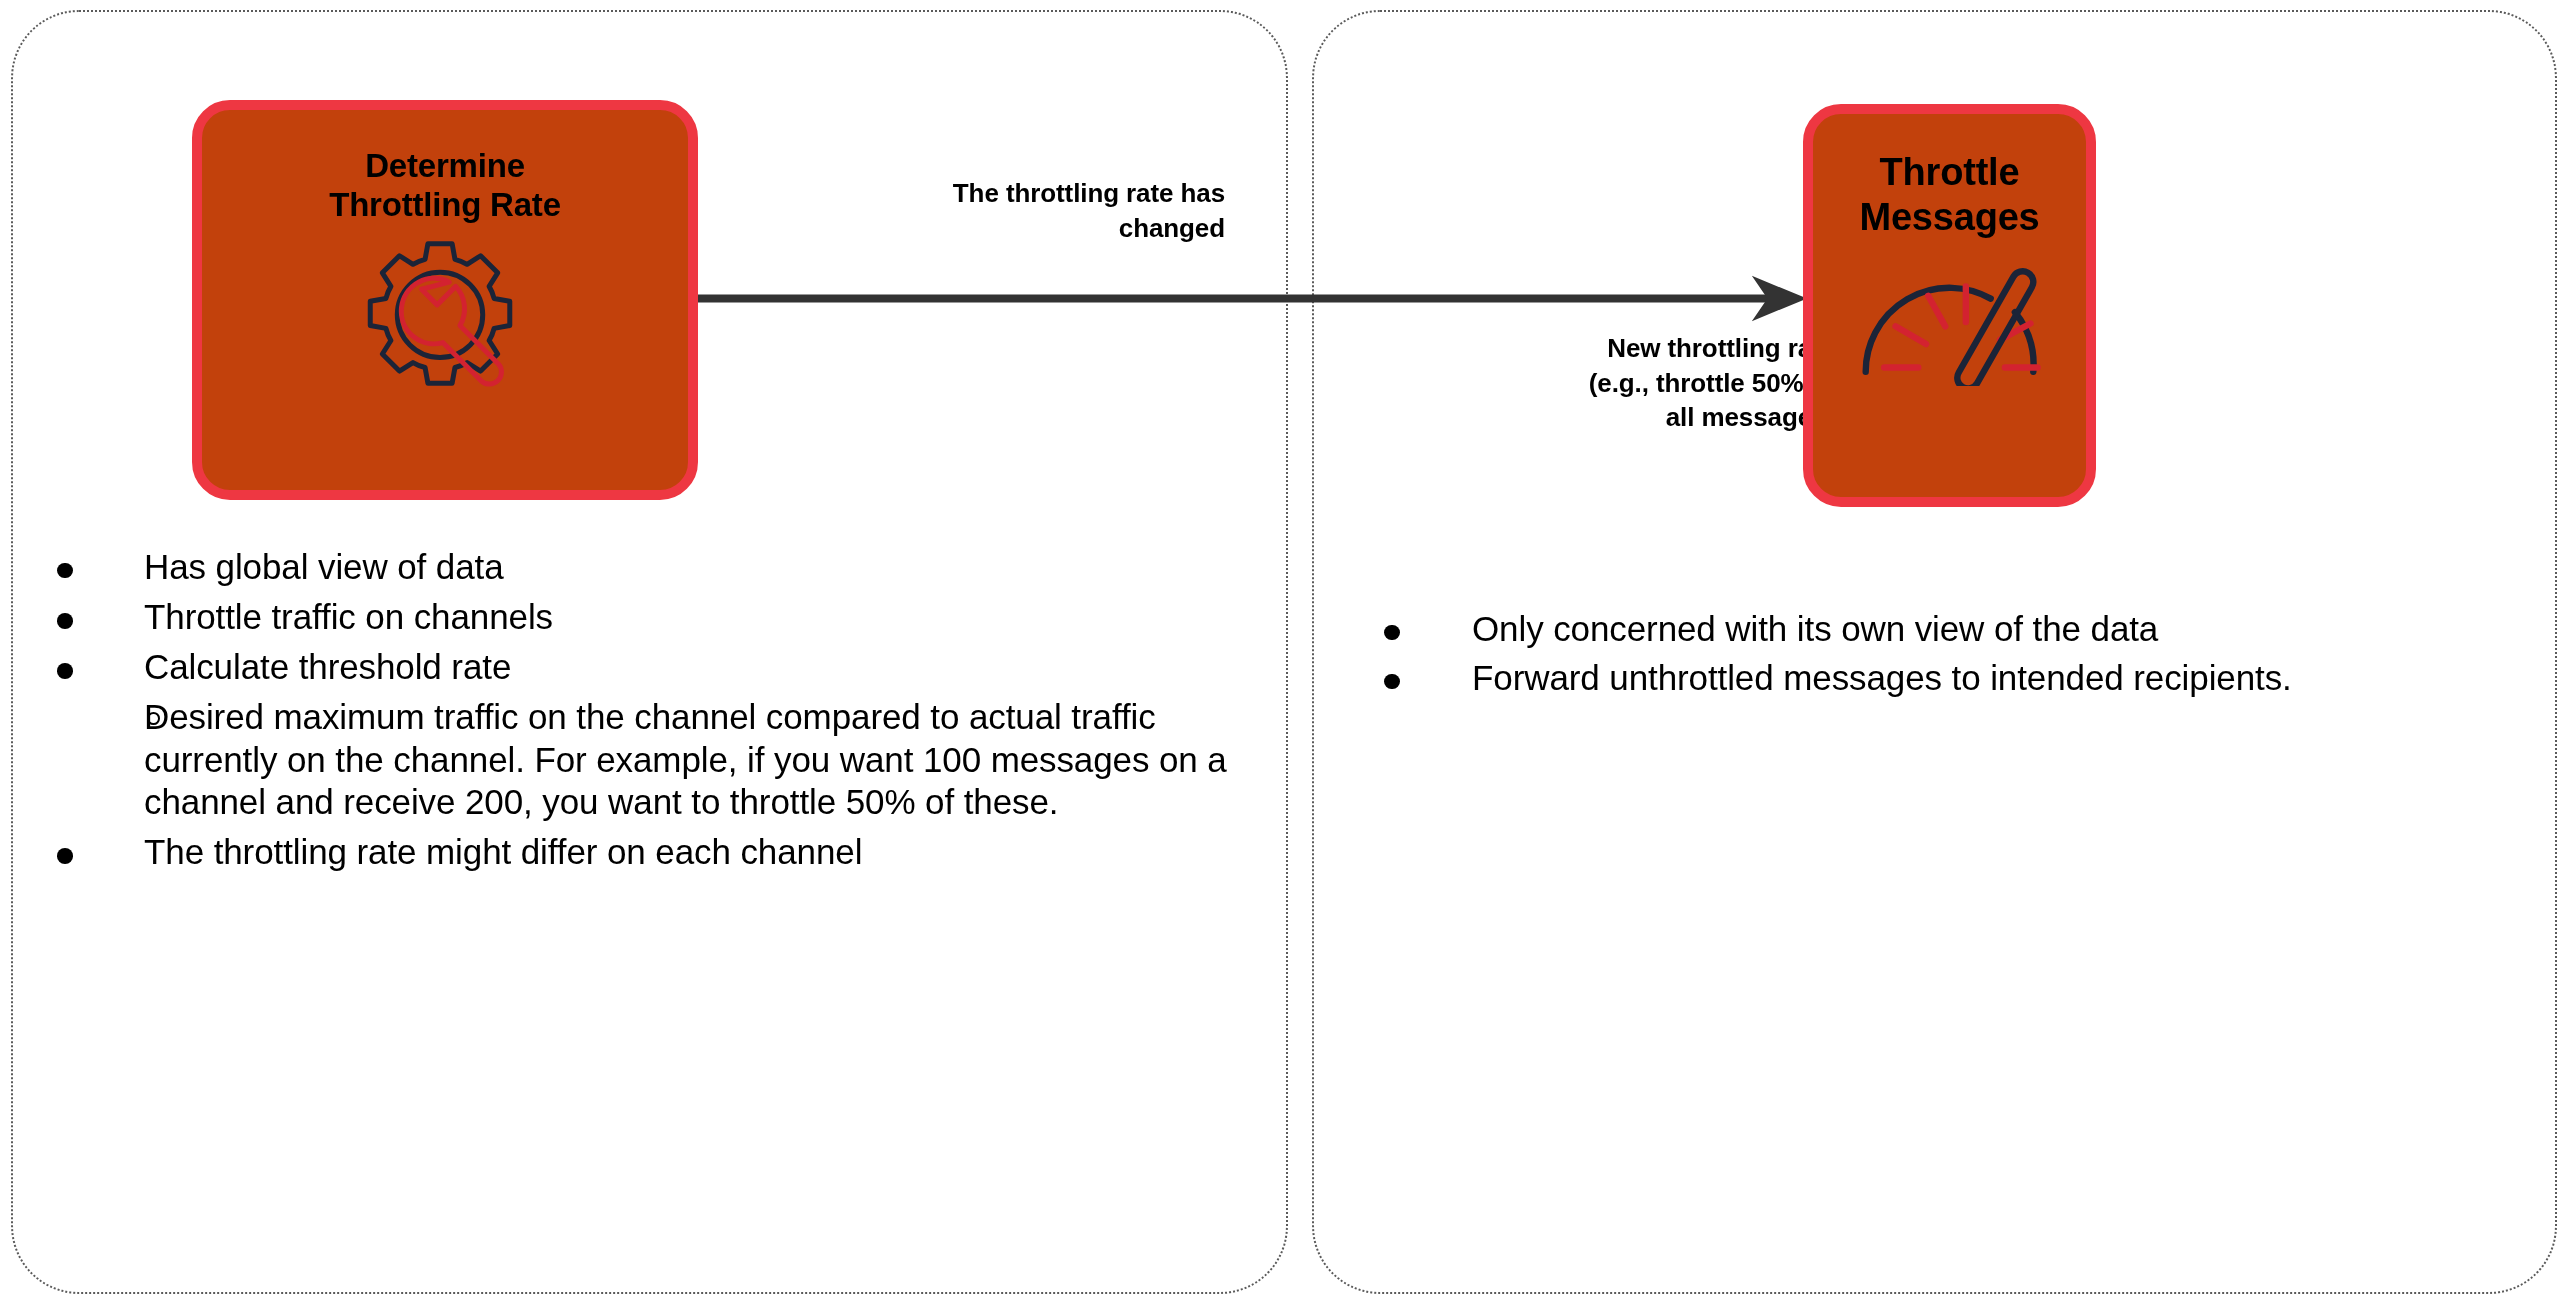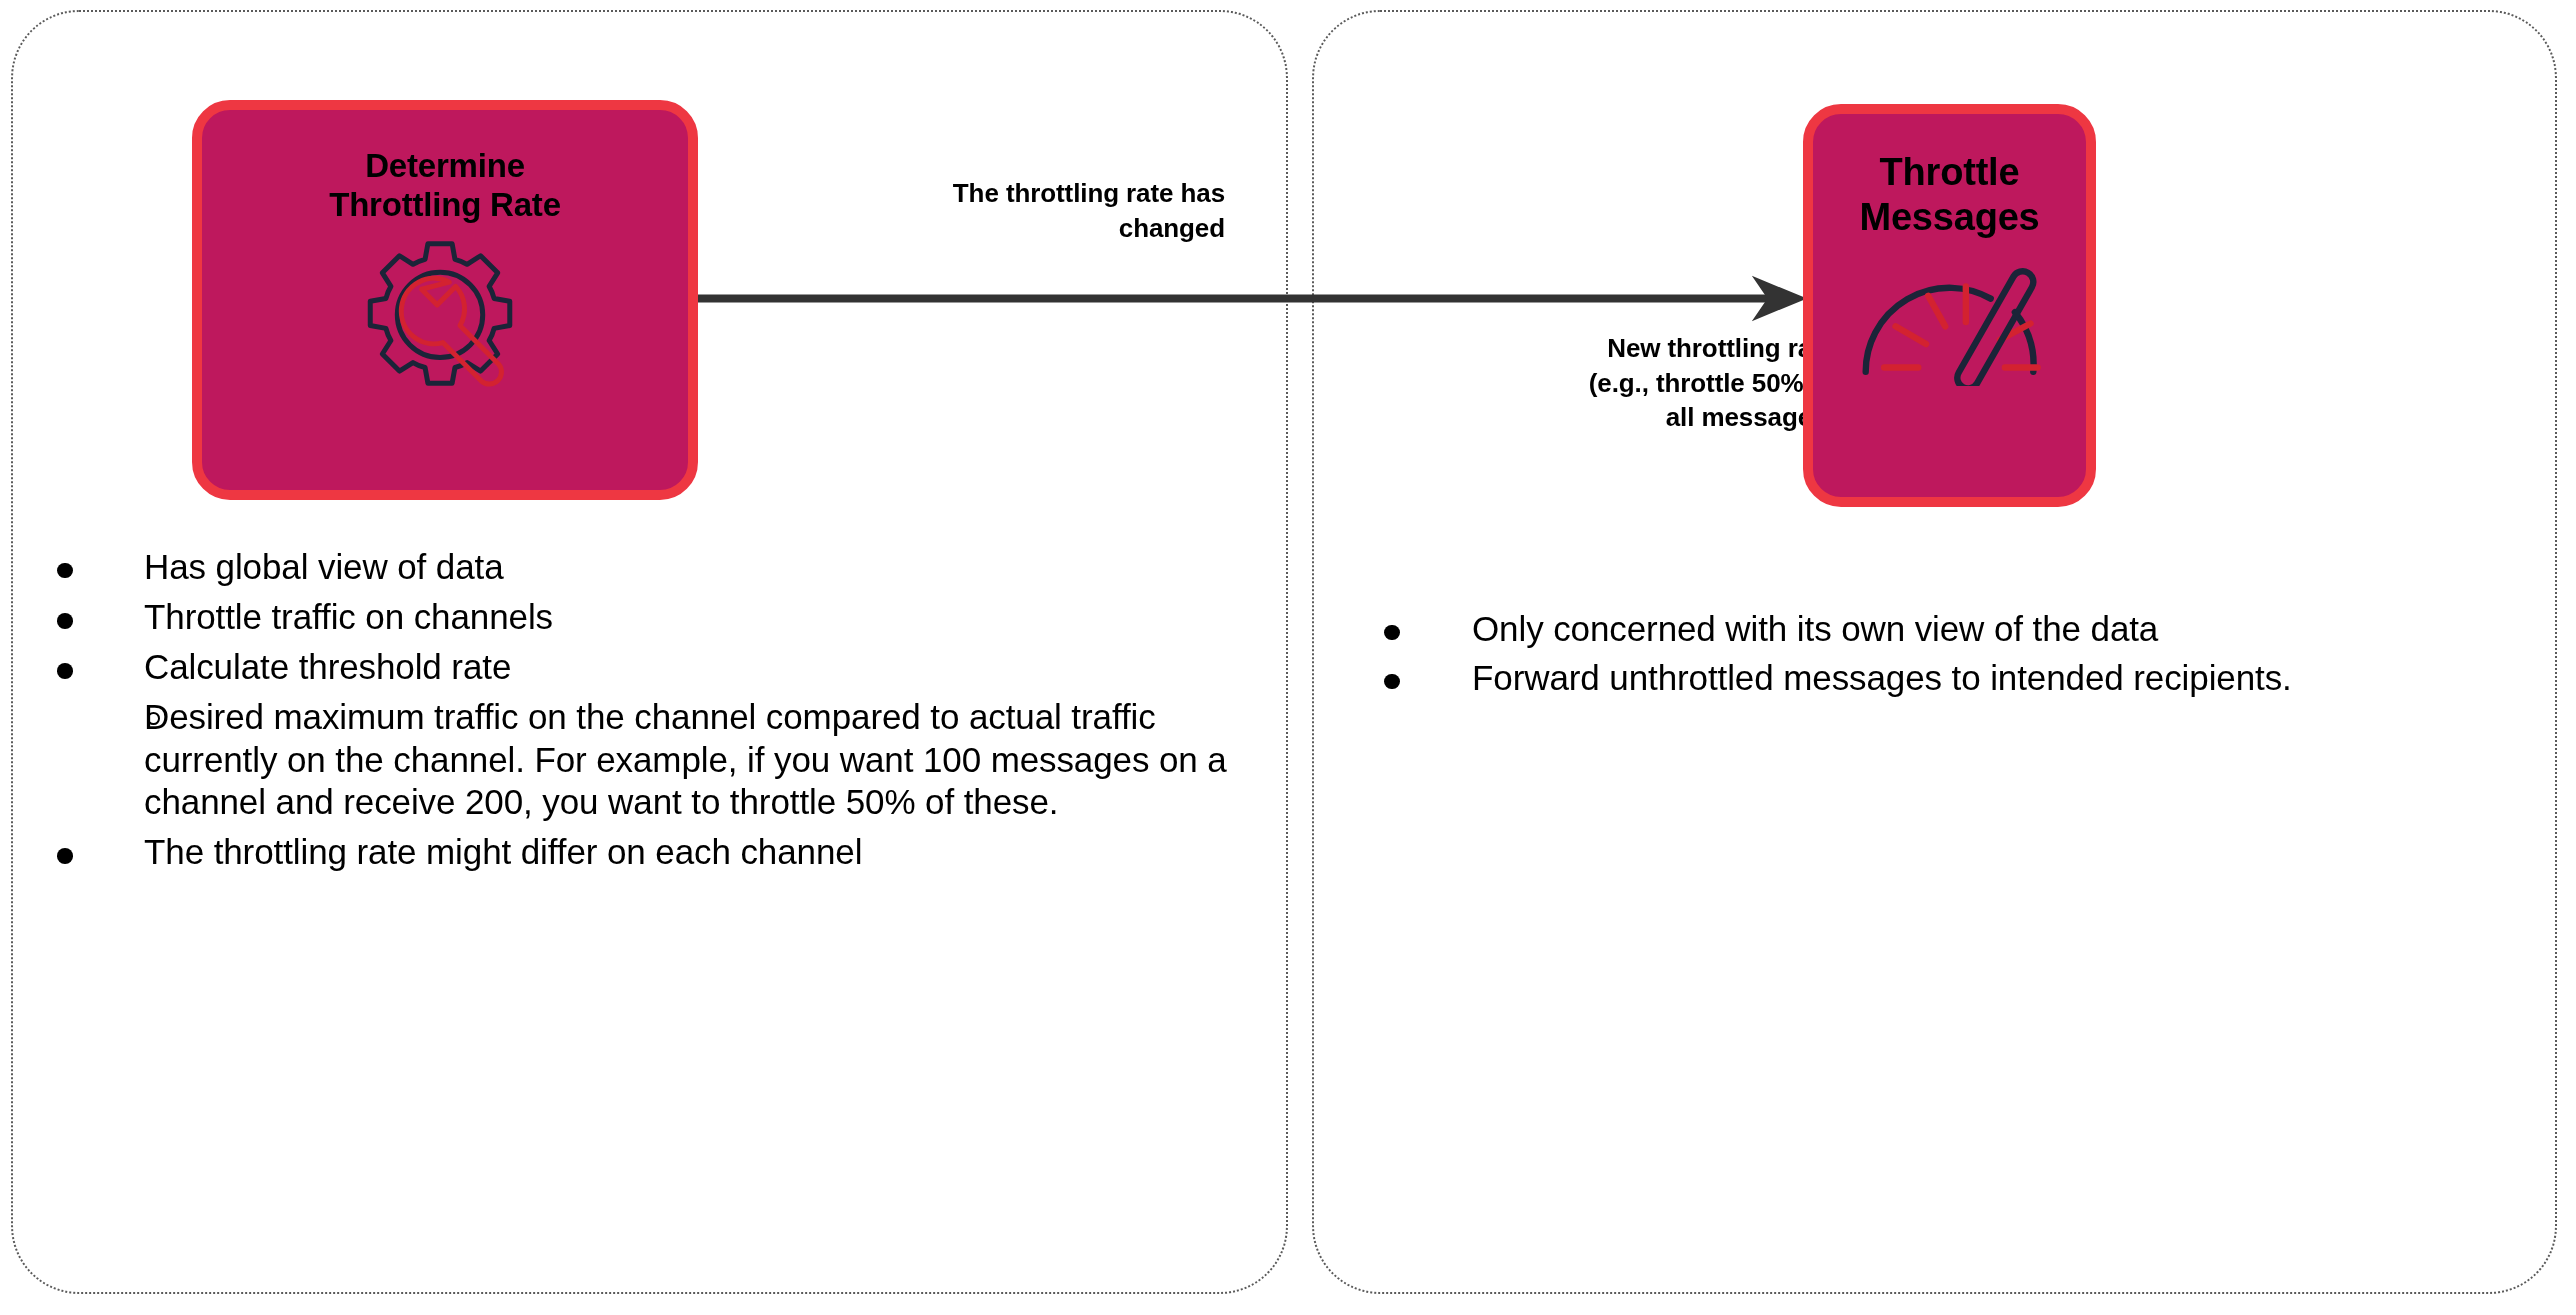--- a/index.html
+++ b/index.html
@@ -18,21 +18,21 @@
     box-sizing:border-box;
   }
   #group-left  {left:10.7px;  top:10px; width:1277px; height:1284px;}
   #group-right {left:1312px;top:10px; width:1245px; height:1284px;}
 
   
   .node{
     position:absolute;
     border:10px solid #ee3742;
     border-radius:38px;
-    background:#be185d;
+    background:#c2410c;
     box-sizing:border-box;
     display:flex;
     flex-direction:column;
     align-items:center;
   }
   #node-determine{left:192px; top:100px; width:506px; height:400px;}
   #node-throttle {left:1803px;top:104px; width:293px; height:403px;}
 
   .node-title{
     font-weight:bold;

